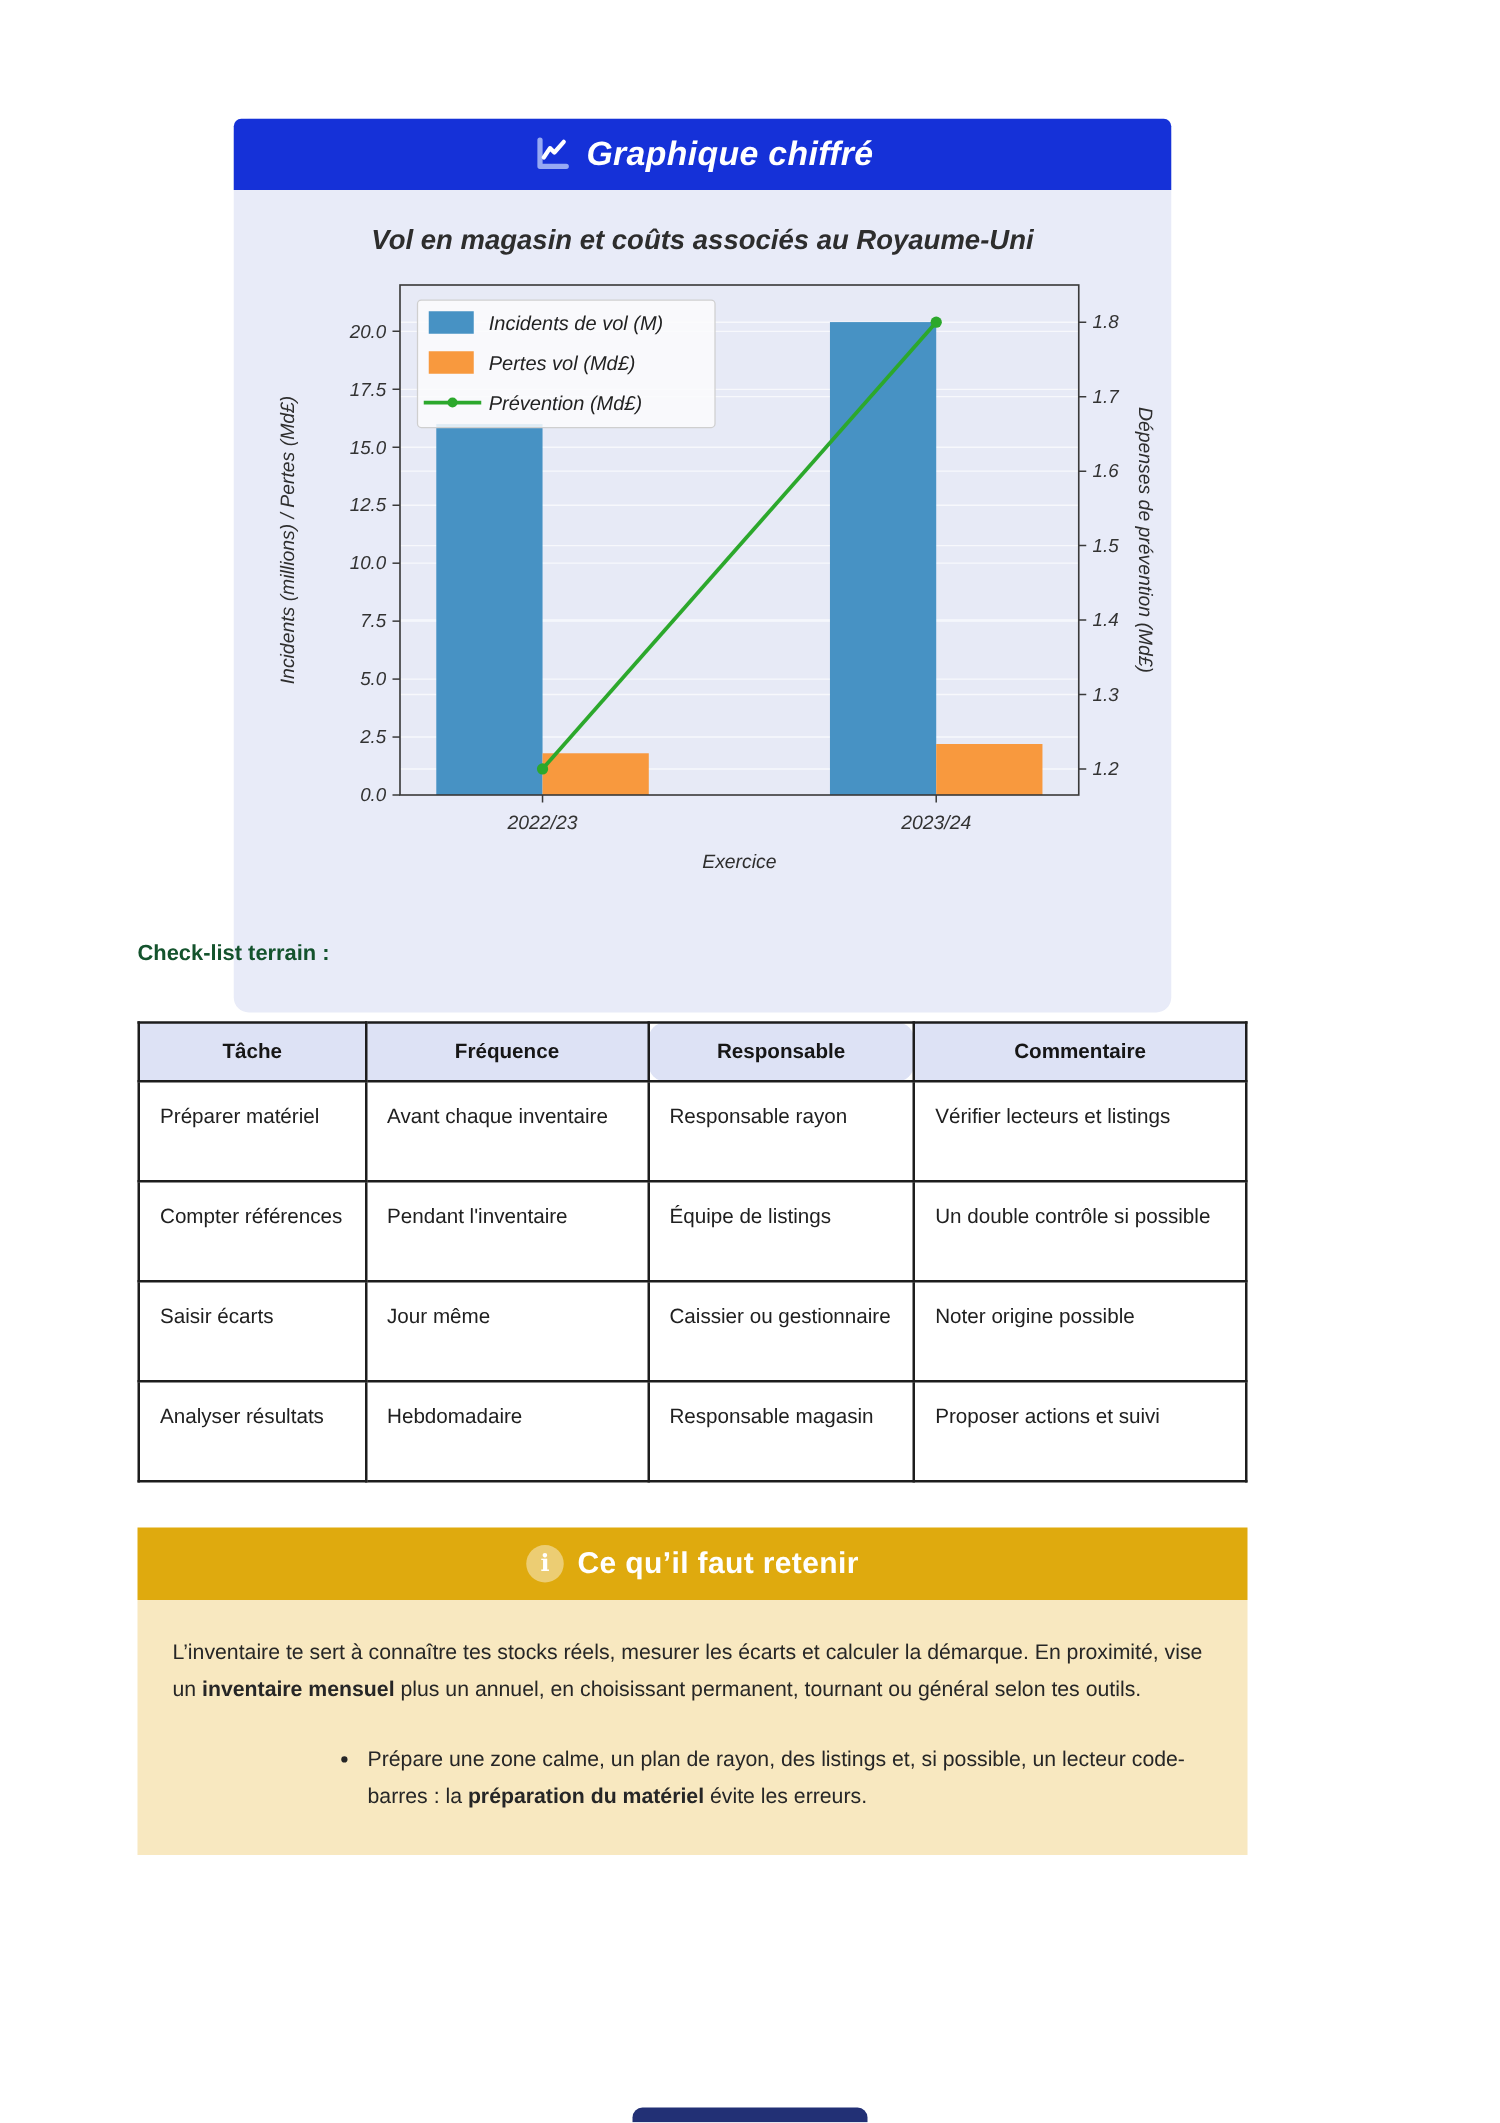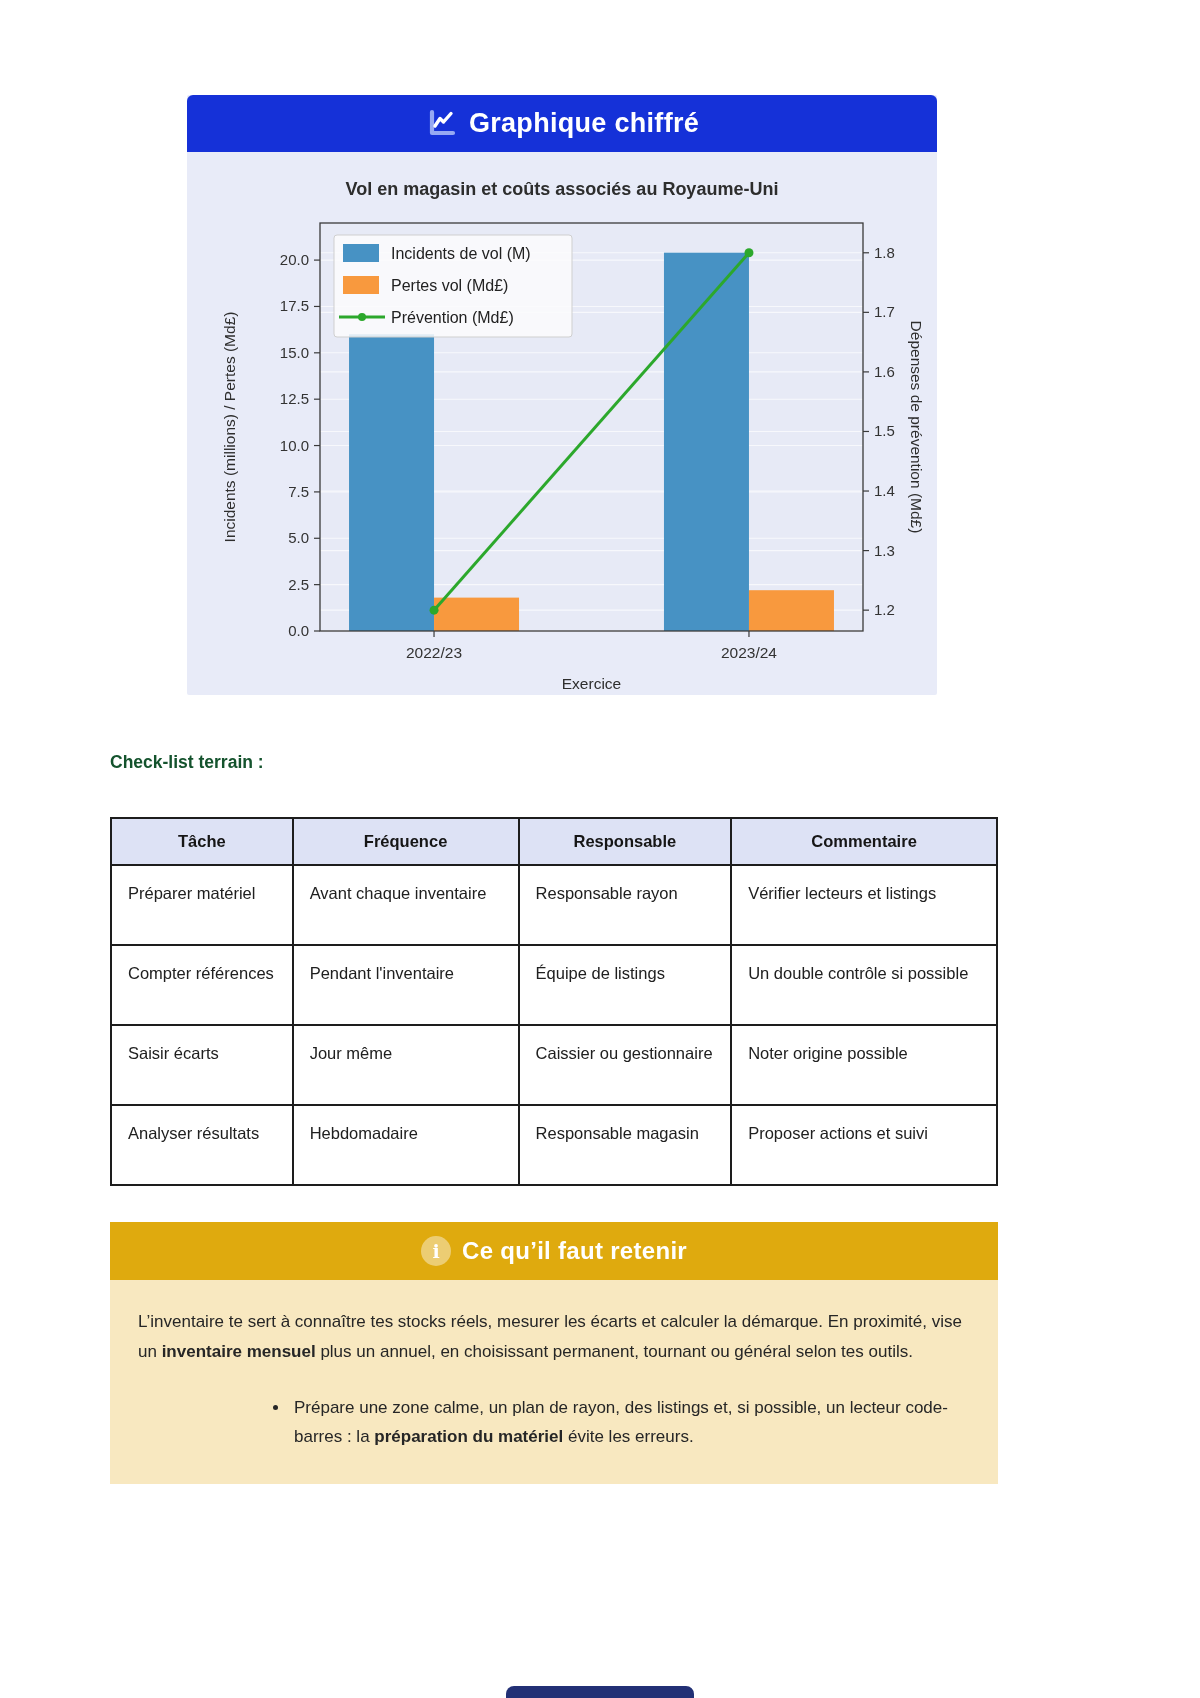--- a/index.html
+++ b/index.html
@@ -1,25 +1,25 @@
 <!DOCTYPE html>
 <html><head>
 <meta charset="utf-8">
 <style>
   html,body{margin:0;padding:0;background:#fff;}
   .page{position:relative;width:1200px;height:1698px;background:#ffffff;
         font-family:"Liberation Sans","DejaVu Sans",sans-serif;color:#1f1f1f;overflow:hidden;}
 
   
-  .chart-card{position:absolute;top:95px;left:187px;width:750px;height:600px;
-              background:#e8ebf8;border-radius:2px;}
+  .chart-card{position:absolute;top:95px;left:187px;width:750px;height:715px;
+              background:#e8ebf8;border-radius:12px;font-style:italic;}
   .card-header{height:57px;background:#1531d8;border-radius:6px 6px 0 0;
                display:flex;align-items:center;justify-content:center;gap:12px;}
   .card-header .title{color:#ffffff;font-size:27px;font-weight:bold;letter-spacing:.3px;}
-  .chart-title{margin-top:27px;text-align:center;font-size:18px;font-weight:600;color:#2d2d2d;}
+  .chart-title{margin-top:27px;text-align:center;font-size:22px;font-weight:600;color:#2d2d2d;}
   .chart-wrap{margin-top:6px;}
   svg text{font-family:"Liberation Sans","DejaVu Sans",sans-serif;}
   .tick{font-size:15px;fill:#333333;}
   .cat{font-size:15.5px;}
   .axlabel{font-size:15.5px;fill:#2e2e2e;}
   .leg{font-size:16px;fill:#222222;}
 
   
   .checklist-heading{position:absolute;top:752px;left:110px;margin:0;
                      font-size:17.5px;font-weight:bold;color:#14532d;}
@@ -145,21 +145,21 @@
     </div>
   </section>
 
   <h2 class="checklist-heading">Check-list terrain :</h2>
 
   <table class="checklist-table">
     <thead>
         <tr>
           <th style="width: 20.5%;">Tâche</th>
           <th style="width: 25.5%;">Fréquence</th>
-          <th style="width: 24%;">Responsable</th>
+          <th style="width: 24%; border-radius: 13px;">Responsable</th>
           <th style="width: 30%;">Commentaire</th>
         </tr>
       </thead>
     <tbody>
         <tr>
           <td>Préparer matériel</td>
           <td>Avant chaque inventaire</td>
           <td>Responsable rayon</td>
           <td>Vérifier lecteurs et listings</td>
         </tr>

